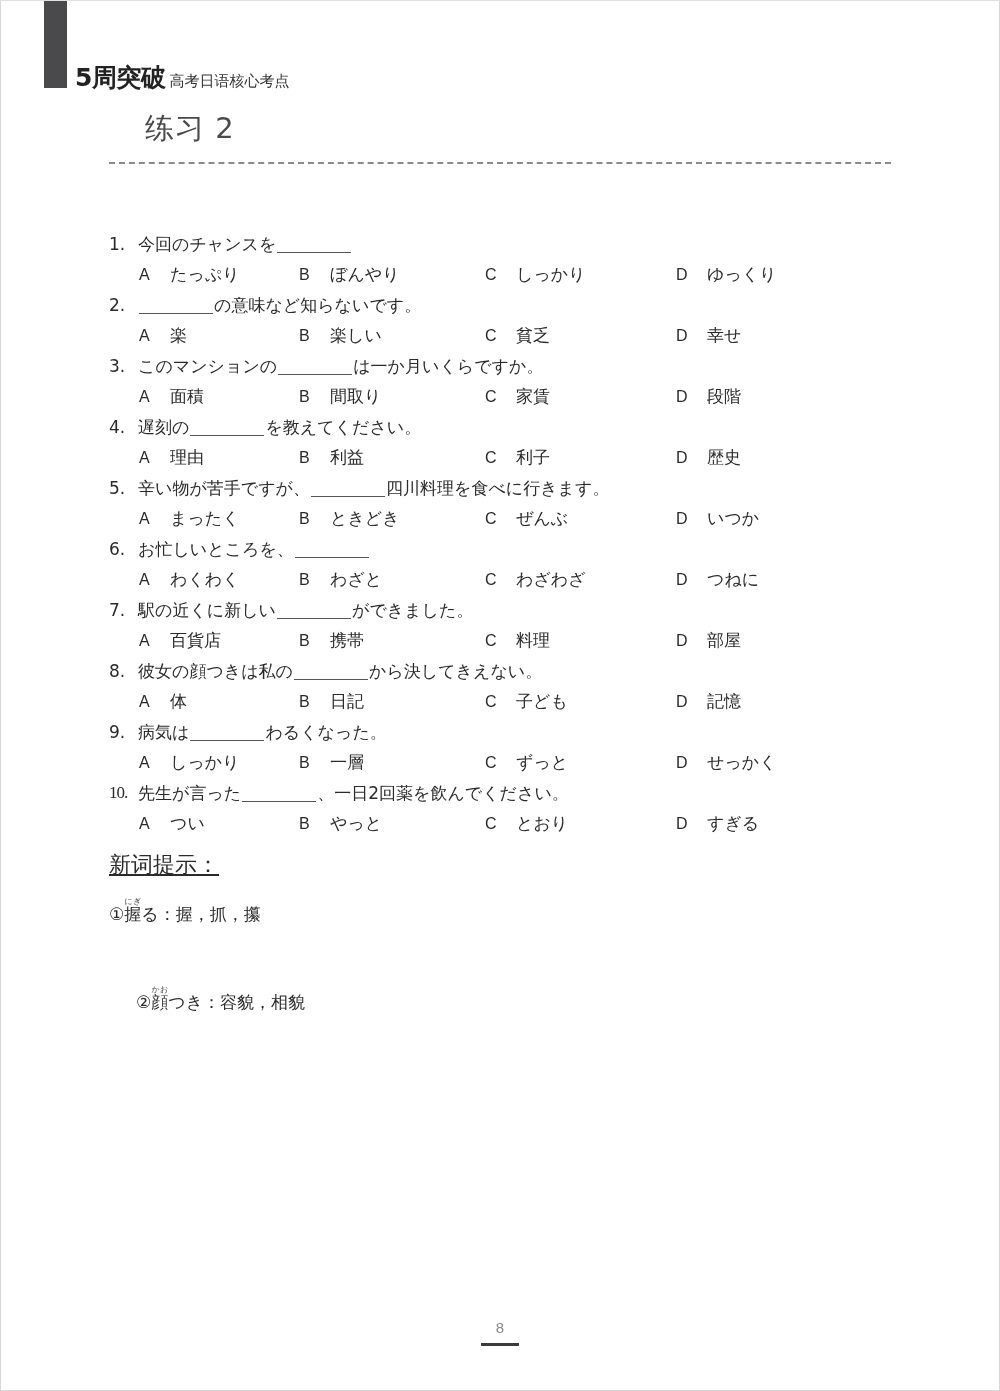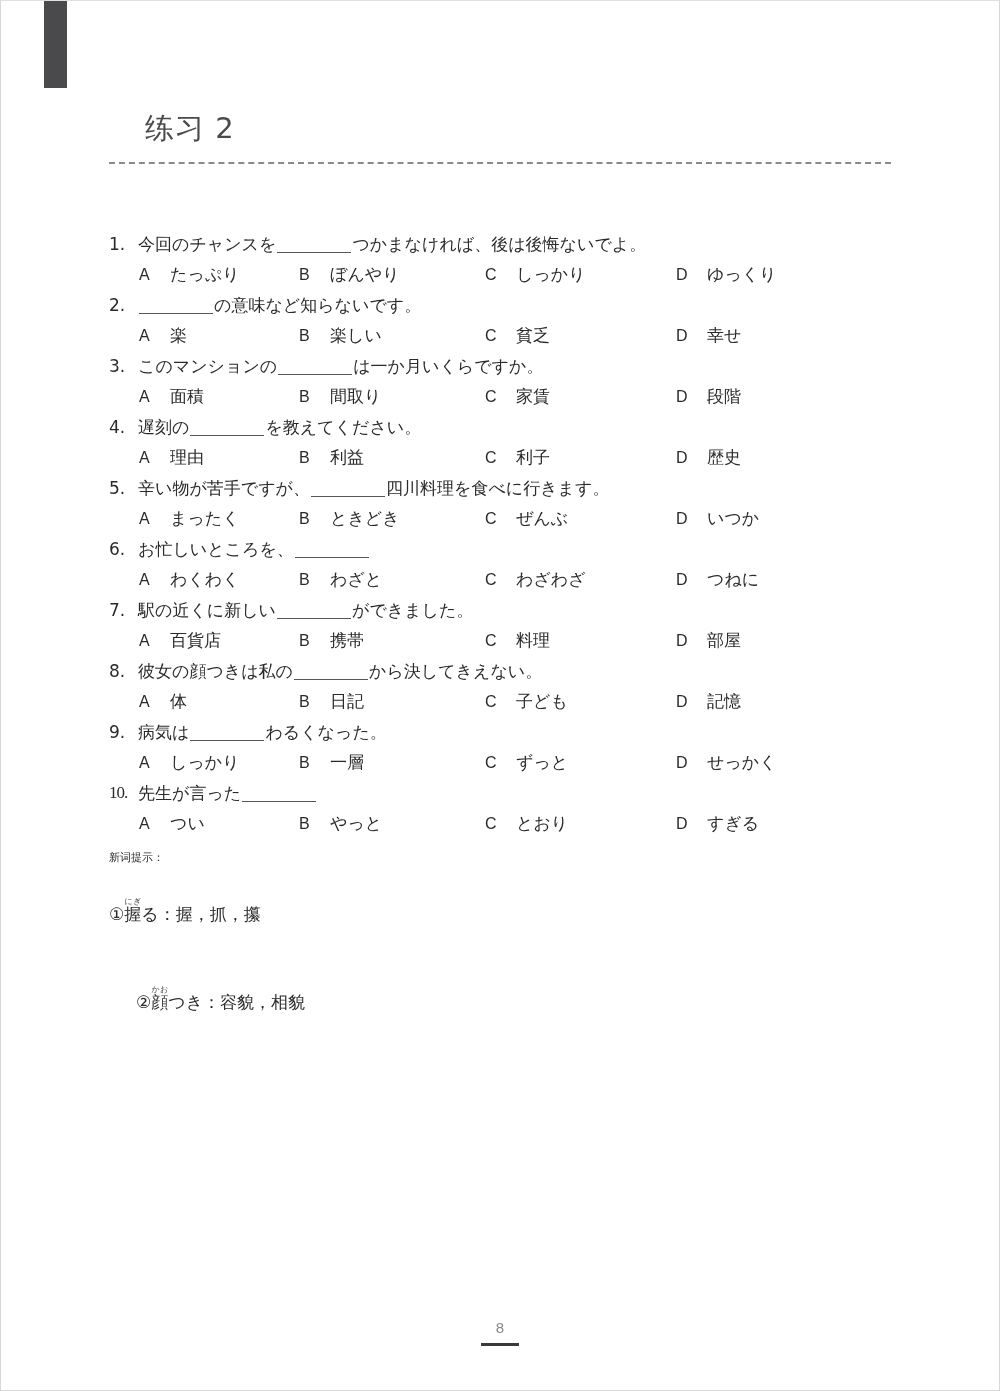--- a/index.html
+++ b/index.html
@@ -85,21 +85,22 @@
       font-family: "Liberation Sans", sans-serif;
       font-size: 16px;
     }
     .opt.a { width: 160px; }
     .opt.b { width: 186px; }
     .opt.c { width: 191px; }
     .opt.d { width: 200px; }
     .vocab-title {
       position: absolute;
       left: 108px; top: 849px;
-      font-size: 11px;
+      font-size: 22px;
+      text-decoration: underline;
     }
     .vocab-item {
       position: absolute;
       left: 108px;
       font-size: 17px; white-space: nowrap;
     }
     .vocab-item.one { top: 896px; }
     .vocab-item.two { top: 984px; margin-left: 27px; }
     ruby rt {
       font-size: 8px; color: #444;
@@ -118,34 +119,37 @@
       background: #3a3a3a;
     }
   </style>
 </head>
 <body>
 
 <div class="page">
 
   <div class="side-bar"></div>
 
+  <div class="brand">
+    <span class="brand-main">5周突破</span>
+    <span class="brand-sub">高考日语核心考点</span>
+  </div>
 
   <div class="section-title">练习 2</div>
 
   <div class="dash-line"></div>
 
 
   <div class="questions">
 
     <div class="question">
       <div class="q-stem">
         <span class="q-num">1.</span>
         <span>今回のチャンスを</span>
         <span class="blank"></span>
-        <span>つかまなければ、後は後悔ないでよ。</span>
       </div>
       <div class="q-options">
         <div class="opt a">
             <span class="opt-letter">A</span>
             <span>たっぷり</span>
           </div>
         <div class="opt b">
             <span class="opt-letter">B</span>
             <span>ぼんやり</span>
           </div>
@@ -372,20 +376,21 @@
             <span>せっかく</span>
           </div>
       </div>
     </div>
 
     <div class="question">
       <div class="q-stem">
         <span class="q-num wide">10.</span>
         <span>先生が言った</span>
         <span class="blank"></span>
+        <span>、一日2回薬を飲んでください。</span>
       </div>
       <div class="q-options">
         <div class="opt a">
             <span class="opt-letter">A</span>
             <span>つい</span>
           </div>
         <div class="opt b">
             <span class="opt-letter">B</span>
             <span>やっと</span>
           </div>

